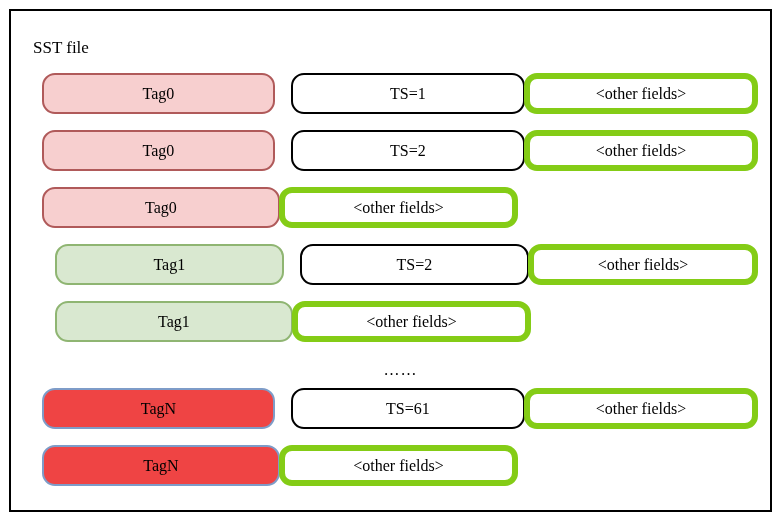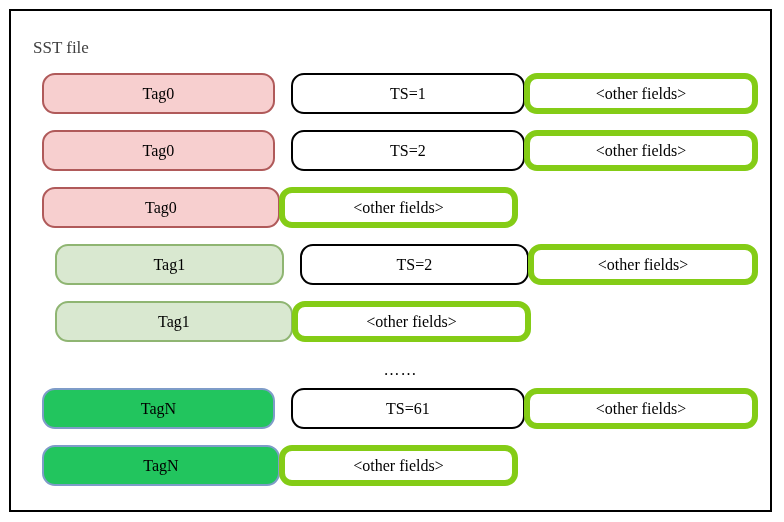--- a/index.html
+++ b/index.html
@@ -33,21 +33,21 @@
     box-sizing: border-box;
     background: #ffffff;
   }
 
   .sst-title {
     position: absolute;
     left: 22px;
     top: 27px;
     font-size: 17px;
     line-height: 20px;
-    color: #404040;
+    color: #000000;
     white-space: nowrap;
   }
 
   
   .record-row {
     position: absolute;
     left: 31px;
     width: 716px;
     height: 41px;
     display: flex;
@@ -88,21 +88,21 @@
   .tag-red {
     background: #f7cfcf;
     border-color: #b05a5a;
   }
   .tag-green {
     background: #d9e8d0;
     border-color: #8fb572;
     margin-left: 13px;
   }
   .tag-blue {
-    background: #22c55e;
+    background: #ef4444;
     border-color: #7e9cc8;
   }
 
   
   .ellipsis-row {
     position: absolute;
     left: 270px;
     width: 239px;
     height: 20px;
     display: flex;

